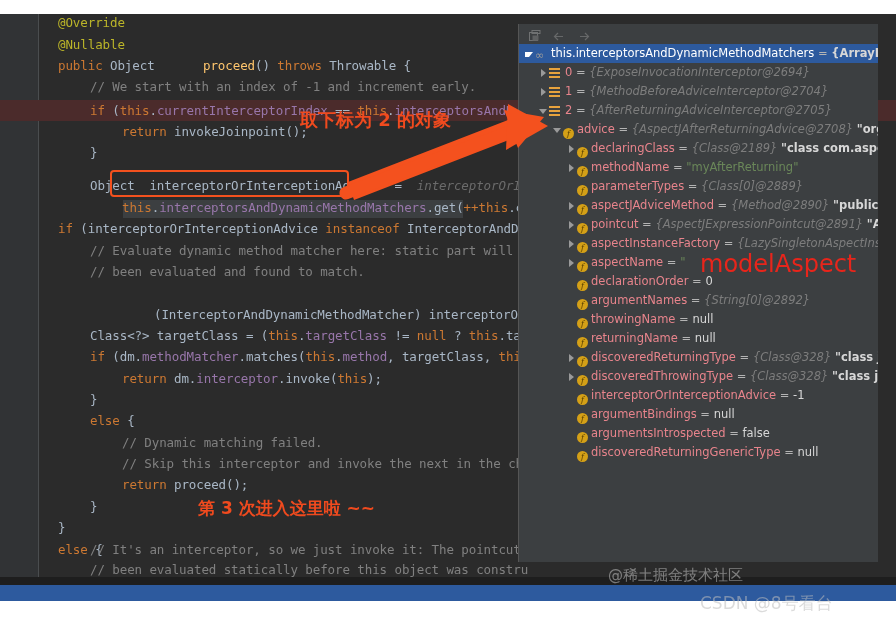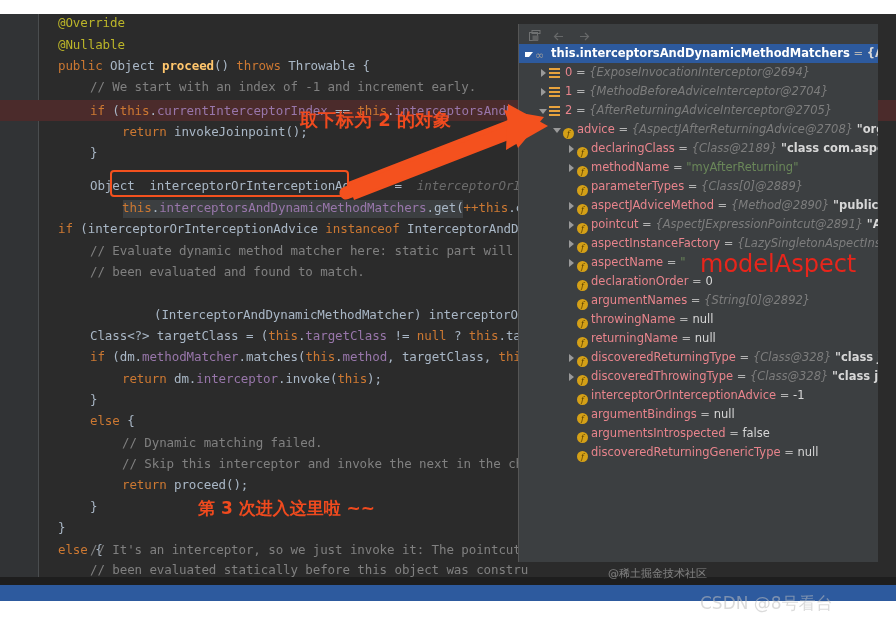--- a/index.html
+++ b/index.html
@@ -19,21 +19,21 @@
   .line{position:absolute;left:0;height:21px;line-height:21px;white-space:pre;
         font-size:12.5px;letter-spacing:-0.1px;color:#a9b7c6;}
 
   
   .kw{color:#cc7832;}
   .an{color:#bbb529;}
   .cm{color:#808080;}
   .nm{color:#a9b7c6;}
   .fld{color:#9876aa;}
   .mth{color:#ffc66d;}
-  .bold{font-weight:bold;}
+  .bold{font-weight:normal;margin-left:41px;}
   .hintitalic{color:#6b6b6b;font-style:italic;}
 
   
   .lbg-breakpoint{position:absolute;left:0;right:0;height:21px;background:#4b2b2b;}
   .lbg-exec{position:absolute;left:0;right:0;height:21px;background:#2d5a9e;}
   .gbg-exec{position:absolute;left:0;width:38px;height:21px;background:#2d5a9e;}
   .gbg-bp{position:absolute;left:0;width:38px;height:21px;background:#4b2b2b;}
   .selbox{position:absolute;background:#3c3f41;}
 
   
@@ -55,39 +55,39 @@
   .ic{display:inline-block;width:13px;height:11px;position:relative;top:1px;margin-right:3px;vertical-align:-1px;}
   .ic-list{background:
      linear-gradient(#e8a33d,#e8a33d) 0 1px/11px 2px no-repeat,
      linear-gradient(#e8a33d,#e8a33d) 0 5px/11px 2px no-repeat,
      linear-gradient(#e8a33d,#e8a33d) 0 9px/11px 2px no-repeat;}
   .ic-field{position:relative;top:2px;width:11px;height:11px;border-radius:50%;
      background:#d4a017;color:#5a4000;font-size:8px;line-height:11px;text-align:center;
      font-family:"DejaVu Serif","Liberation Serif",serif;font-style:italic;}
   .ic-ref{color:#9a9a9a;font-size:11px;letter-spacing:-1px;}
   .vname{color:#e8848c;}
-  .vname-w{color:#ffffff;font-weight:bold;}
+  .vname-w{color:#ffffff;}
   .eq{color:#b4b4b4;}
   .vref{color:#7d7d7d;font-style:italic;}
   .vstr{color:#d7d7d7;font-weight:bold;}
   .vstr-g{color:#6a8759;}
   .vnum{color:#d7d7d7;}
 
   
   .cn{position:absolute;color:#f04a1e;white-space:nowrap;
       font-family:"DejaVu Sans","Liberation Sans",sans-serif;font-weight:bold;}
   .hilitebox{position:absolute;border:2px solid #f4511e;border-radius:4px;}
   .arrow{position:absolute;pointer-events:none;}
   .aspectlabel{position:absolute;color:#e8251b;white-space:nowrap;
       font-family:"DejaVu Sans","Liberation Sans",sans-serif;font-size:24px;}
 
   
   .wm{position:absolute;white-space:nowrap;
       font-family:"DejaVu Sans","Liberation Sans",sans-serif;}
-  .wm1{color:rgba(255,255,255,.40);font-size:11px;text-align:right;}
+  .wm1{color:rgba(255,255,255,.40);font-size:15px;text-align:right;}
   .wm2{color:rgba(190,190,190,.55);font-size:17px;}
   .wmbottom{position:absolute;color:rgba(150,150,150,.25);font-size:11px;white-space:nowrap;
       font-family:"DejaVu Sans","Liberation Sans",sans-serif;}
 </style>
 </head>
 <body>
 
 <div class="root">
 
   <div class="ide">

